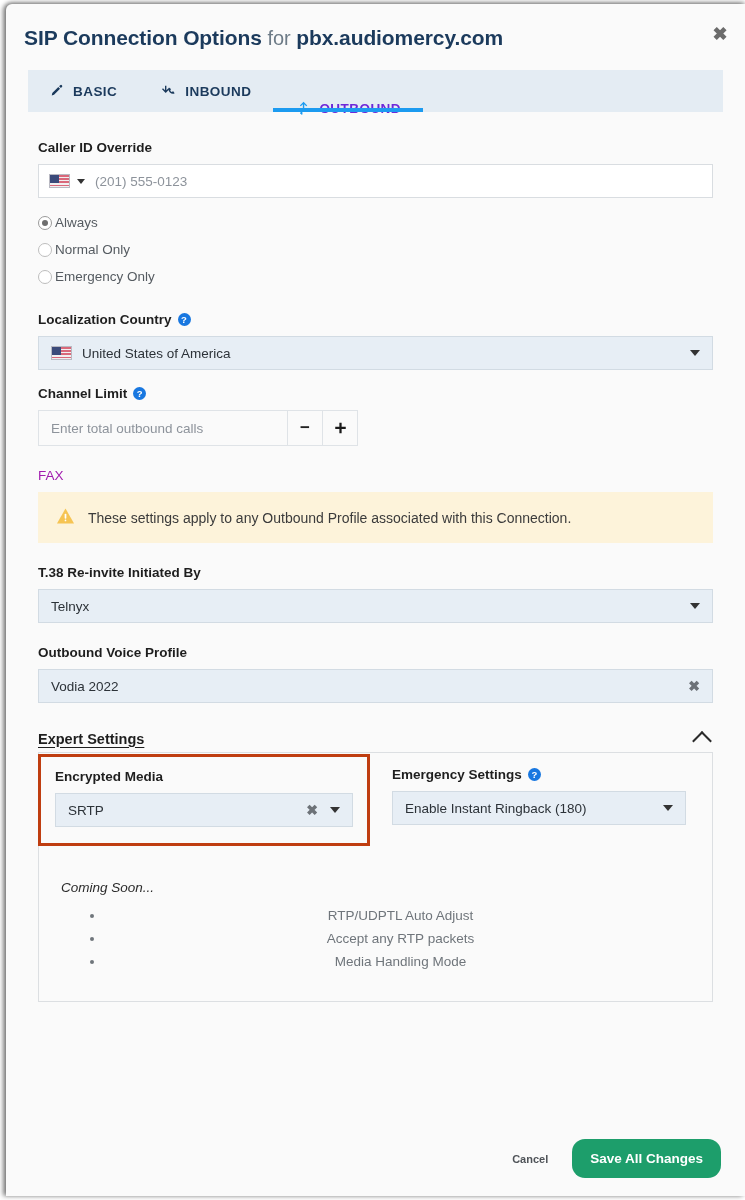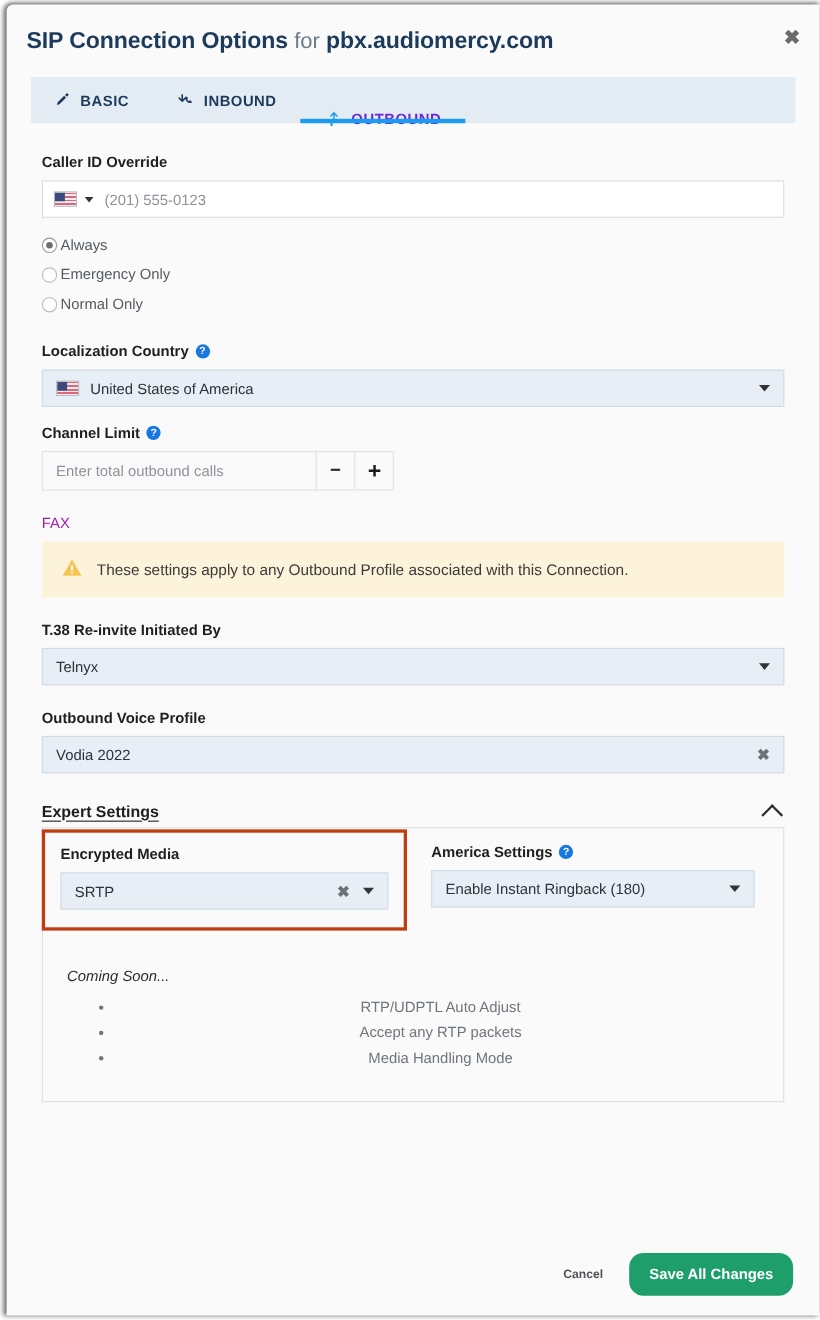--- a/index.html
+++ b/index.html
@@ -408,25 +408,25 @@
       <span class="phone-placeholder">(201) 555-0123</span>
     </div>
 
     <div class="radio-list">
       <div class="radio-row">
         <span class="radio checked"></span>
         <span class="radio-label">Always</span>
       </div>
       <div class="radio-row">
         <span class="radio"></span>
-        <span class="radio-label">Emergency Only</span>
+        <span class="radio-label">Normal Only</span>
       </div>
       <div class="radio-row">
         <span class="radio"></span>
-        <span class="radio-label">Normal Only</span>
+        <span class="radio-label">Emergency Only</span>
       </div>
     </div>
 
     <div class="field-label mt-22">
       <span>Localization Country</span>
       <span class="help-icon">?</span>
     </div>
     <div class="sel">
       <span class="flag">
         <span class="stripes"></span>
@@ -486,21 +486,21 @@
           <div class="field-label">Encrypted Media</div>
           <div class="sel">
             <span class="sel-text">SRTP</span>
             <span class="xmark" style="margin-right:12px">✖</span>
             <span class="caret"></span>
           </div>
         </div>
 
         <div class="expert-col">
           <div class="field-label">
-            <span>America Settings</span>
+            <span>Emergency Settings</span>
             <span class="help-icon">?</span>
           </div>
           <div class="sel">
             <span class="sel-text">Enable Instant Ringback (180)</span>
             <span class="caret"></span>
           </div>
         </div>
 
       </div>
 

